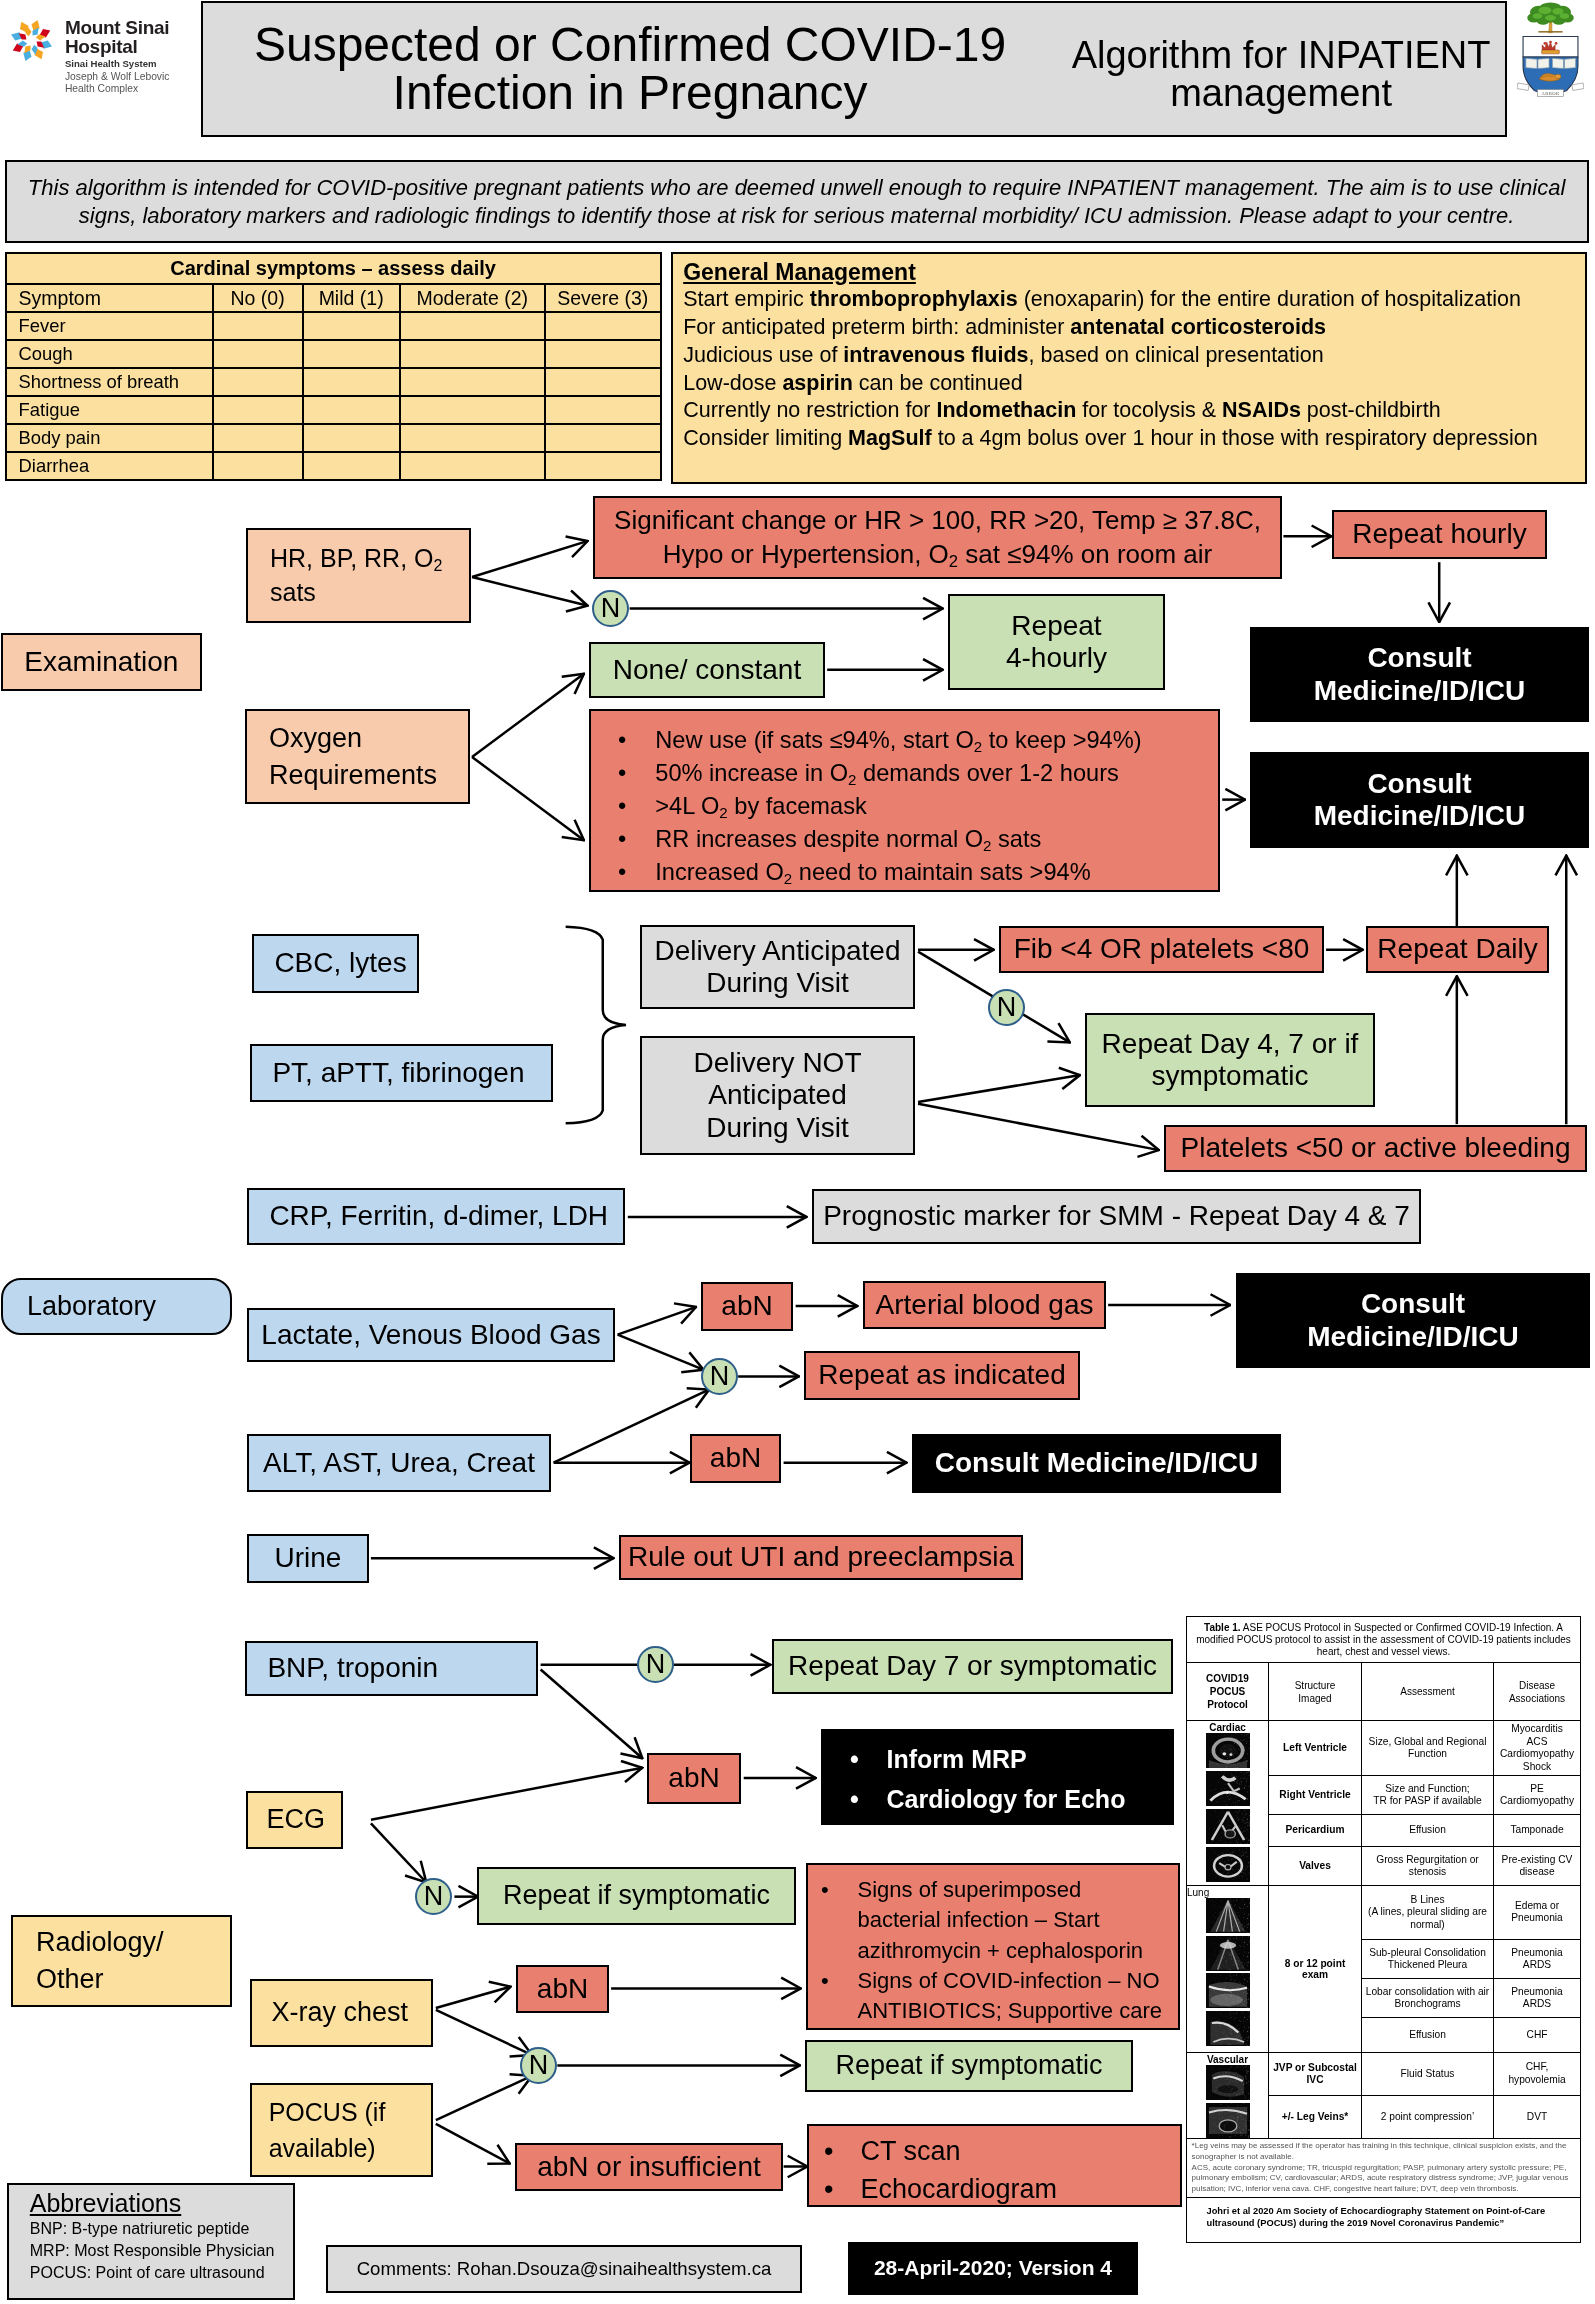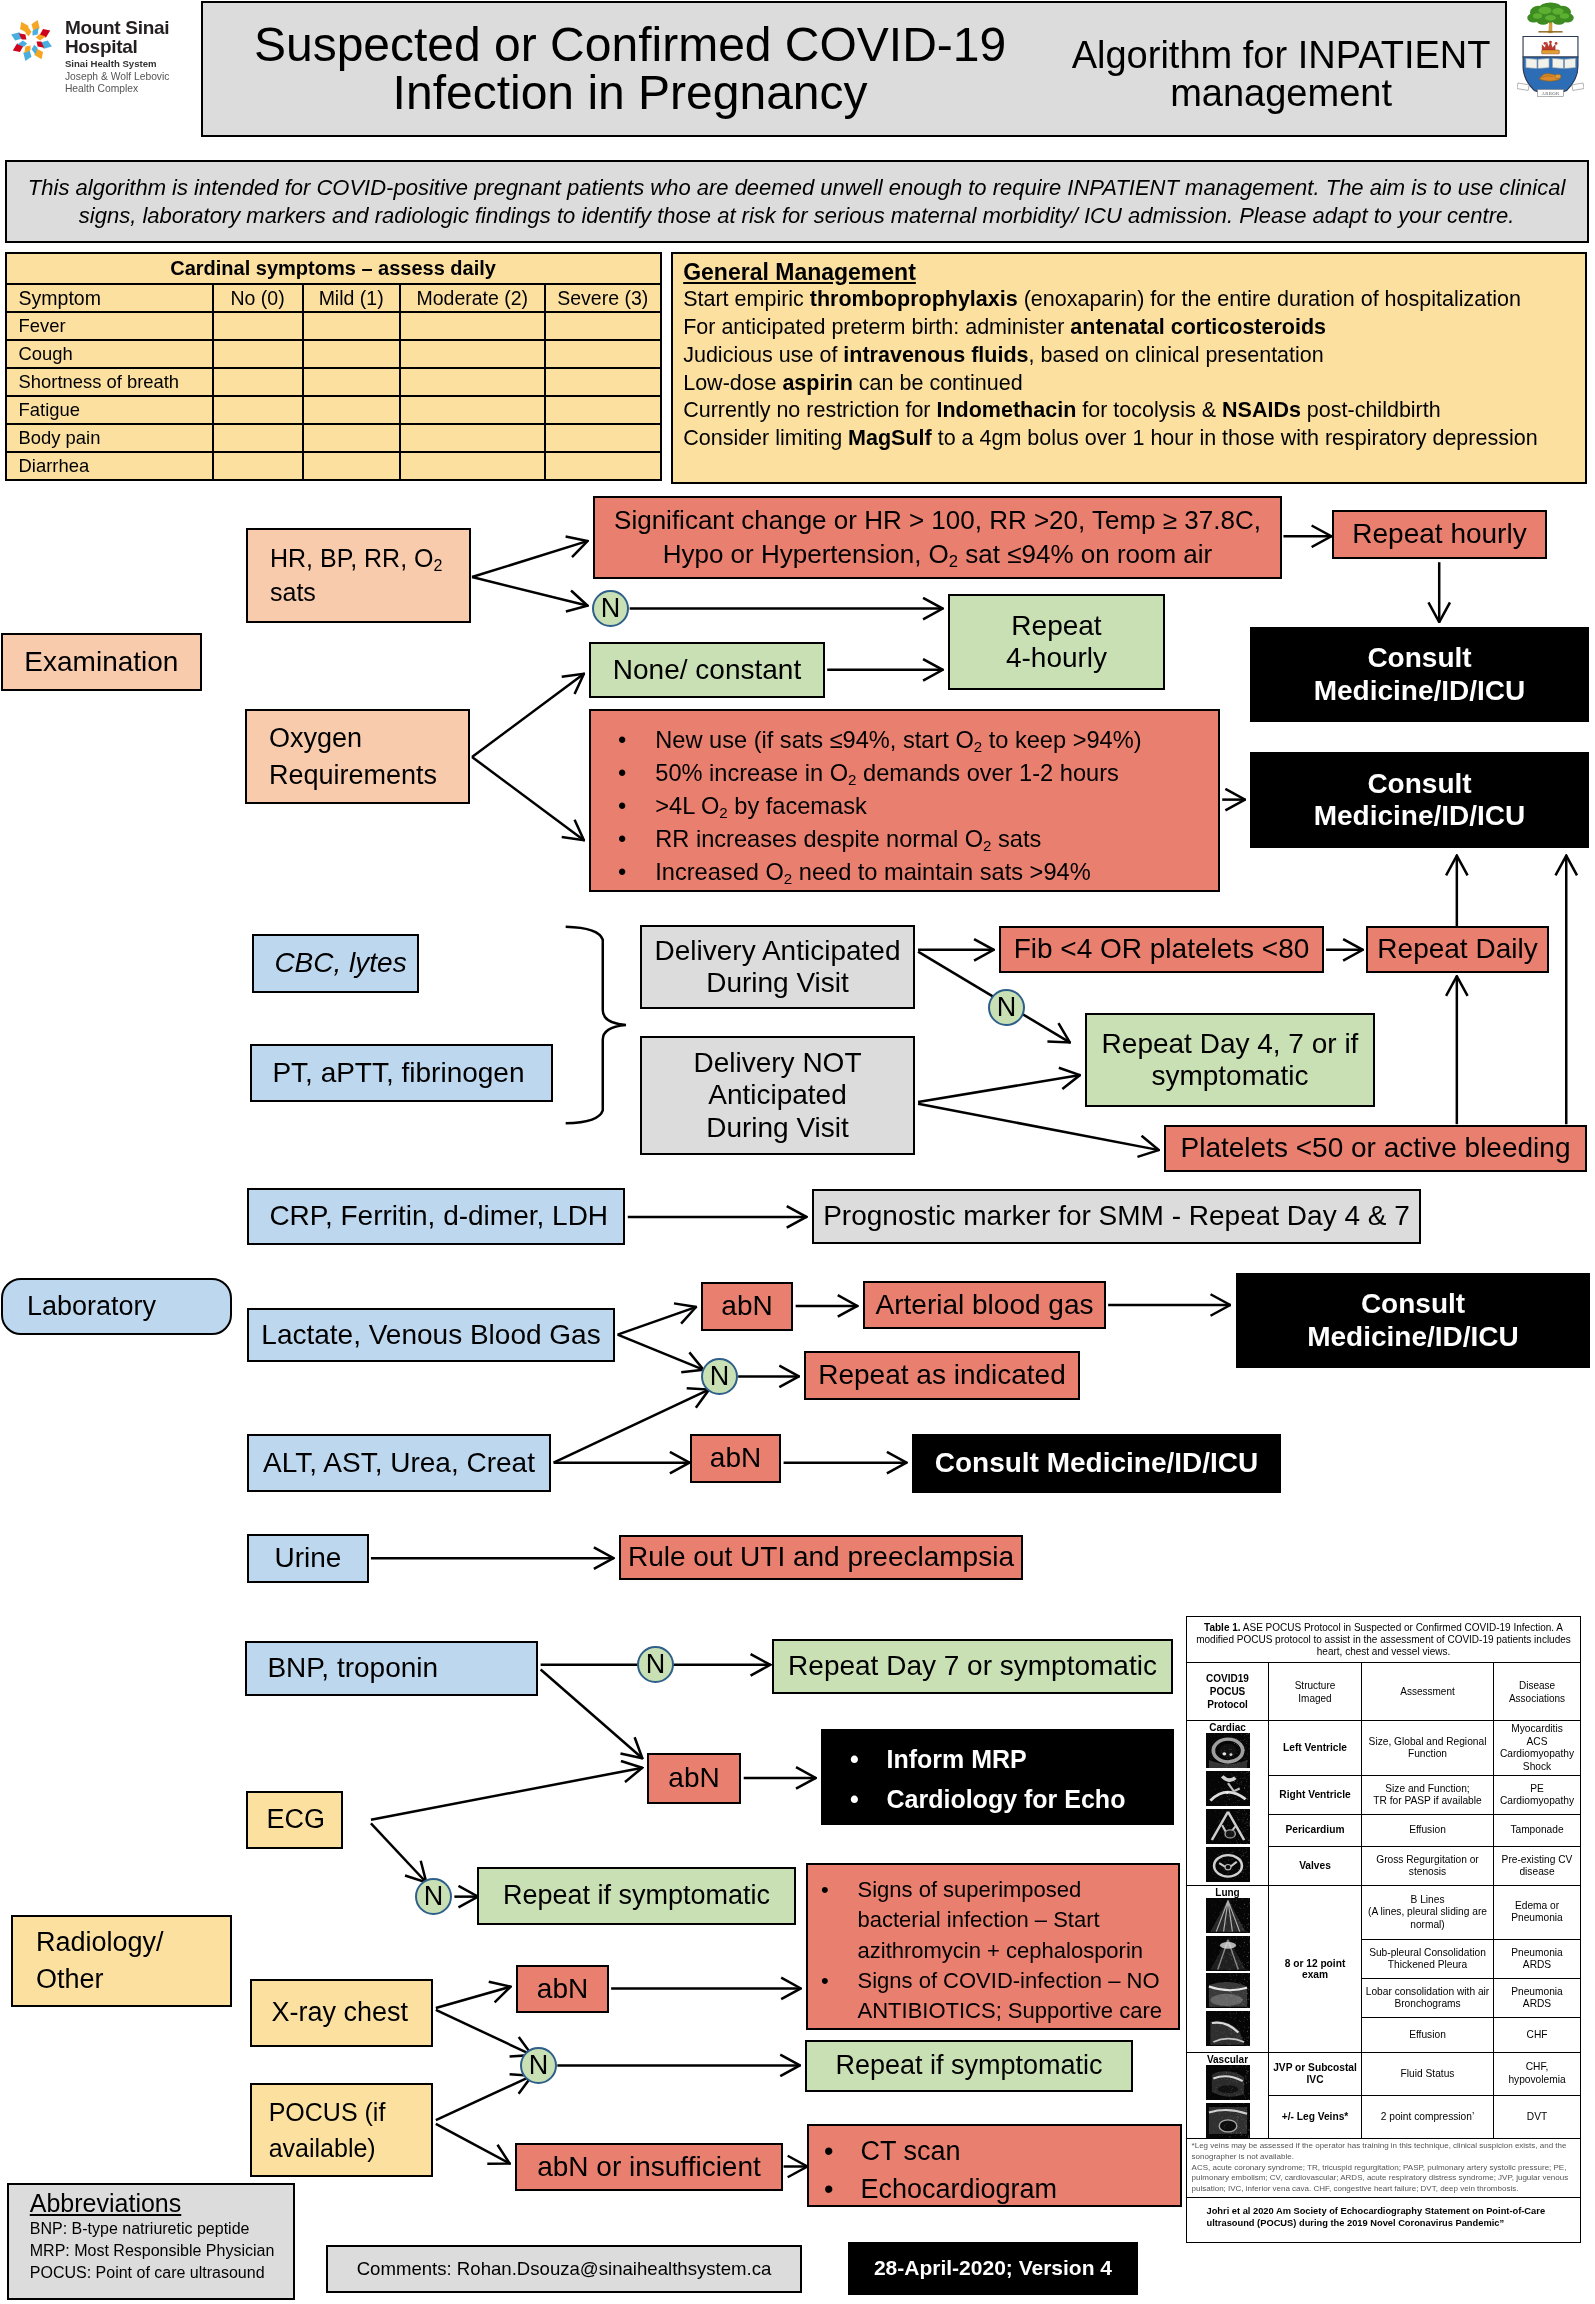--- a/index.html
+++ b/index.html
@@ -259,21 +259,21 @@
           <span class="bt">•</span>
           <span>Increased O<sub>2</sub> need to maintain sats &gt;94%</span>
         </li>
       </ul>
 </div>
 
 <div class="box black" style="left:1250px;top:752px;width:339px;height:96px;font-size:28px;">
   <span>Consult<br>Medicine/ID/ICU</span>
 </div>
 
-<div class="box blue" style="left:252px;top:934px;width:167px;height:59px;font-size:28px;justify-content:flex-start;padding-left:20.4px;font-style:italic;">CBC, lytes</div>
+<div class="box blue" style="left:252px;top:934px;width:167px;height:59px;font-size:28px;justify-content:flex-start;padding-left:20.4px;">CBC, lytes</div>
 <div class="box blue" style="left:250px;top:1044px;width:303px;height:58px;font-size:28px;justify-content:flex-start;padding-left:20.4px;">PT, aPTT, fibrinogen</div>
 
 <div class="box grey" style="left:640px;top:925px;width:275px;height:84px;font-size:28px;">
   <span>Delivery Anticipated<br>During Visit</span>
 </div>
 <div class="box grey" style="left:640px;top:1036px;width:275px;height:119px;font-size:28px;">
   <span>Delivery NOT<br>Anticipated<br>During Visit</span>
 </div>
 
 <div class="box salmon" style="left:999px;top:926px;width:325px;height:47px;font-size:28px;">Fib &lt;4 OR platelets &lt;80</div>
@@ -871,21 +871,21 @@
             <td style="border:1px solid #000;text-align:center;font-size:10.2px;font-weight:bold;padding:1.9px 1.9px;line-height:1.2;">Pericardium</td>
             <td style="border:1px solid #000;text-align:center;font-size:10.2px;padding:1.9px 2.8px;line-height:1.22;">Effusion</td>
             <td style="border:1px solid #000;text-align:center;font-size:10.2px;padding:1.9px 2.8px;line-height:1.22;">Tamponade</td>
           </tr>
           <tr style="height:39px">
             <td style="border:1px solid #000;text-align:center;font-size:10.2px;font-weight:bold;padding:1.9px 1.9px;line-height:1.2;">Valves</td>
             <td style="border:1px solid #000;text-align:center;font-size:10.2px;padding:1.9px 2.8px;line-height:1.22;">Gross Regurgitation or<br>stenosis</td>
             <td style="border:1px solid #000;text-align:center;font-size:10.2px;padding:1.9px 2.8px;line-height:1.22;">Pre-existing CV disease</td>
           </tr>
           <tr style="height:54px">
-            <td rowspan="4" style="border:1px solid #000;text-align:center;vertical-align:top;font-size:10px;font-weight:bold;padding:0.9px 0 0;">Lung<div style="display:flex;flex-direction:column;align-items:center;">
+            <td rowspan="4" style="border:1px solid #000;vertical-align:top;font-size:10px;font-weight:normal;padding:0.9px 0 0;">Lung<div style="display:flex;flex-direction:column;align-items:center;">
                 <div class="usth" style="margin-top:0px">
                   <svg viewBox="0 0 60 52" width="44" height="35" preserveAspectRatio="none">
                     <rect width="60" height="52" fill="#060606"></rect>
                     <path d="M30 2 L6 50 L54 50 Z" fill="#2a2a2a"></path>
                     <path d="M30 4 L14 50 M30 4 L24 50 M30 4 L36 50 M30 4 L46 50" stroke="#cfcfcf" stroke-width="1.6" opacity=".8"></path>
                     <rect x="7.9" y="33.8" width="1" height="1" fill="#fff" opacity="0.12"></rect>
                     <rect x="7.1" y="49.1" width="1" height="1" fill="#fff" opacity="0.12"></rect>
                     <rect x="55.9" y="43.7" width="1" height="1" fill="#fff" opacity="0.36"></rect>
                     <rect x="20.7" y="48.6" width="1" height="1" fill="#fff" opacity="0.18"></rect>
                     <rect x="55.3" y="39.4" width="1" height="1" fill="#fff" opacity="0.36"></rect>

